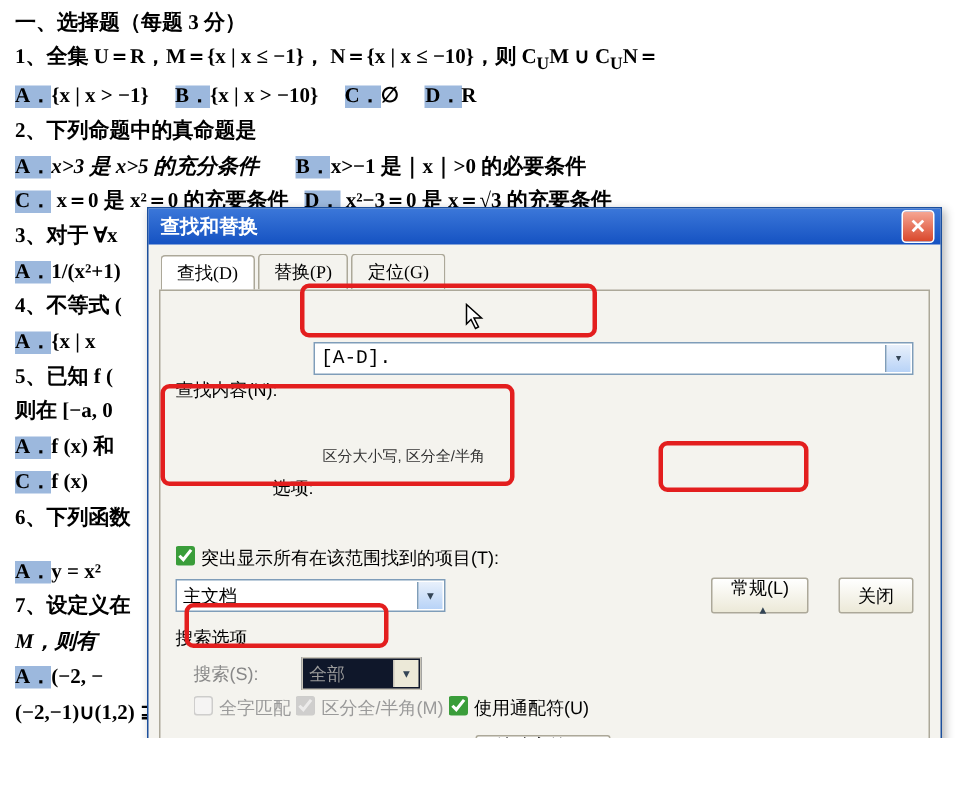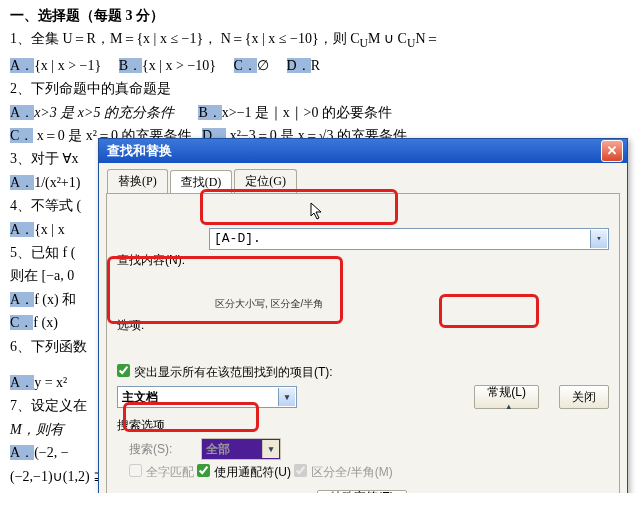--- a/index.html
+++ b/index.html
@@ -9,21 +9,21 @@
     font-size: 14px;
     background: #fff;
     width: 638px;
     position: relative;
   }
   .doc {
     padding: 4px 10px;
     line-height: 1.6;
   }
   .hl { background: #9cb8dd; }
-  .line { margin: 1px 0; }
+  .line { margin: 1px 0; font-weight: bold; }
 
   
   .dialog {
     position: absolute;
     top: 138px;
     left: 98px;
     width: 528px;
     height: 380px;
     border: 1px solid #1c4f9c;
     background: #f4f3ee;
@@ -107,21 +107,21 @@
   }
   .lbl-small { font-size:10px; color:#333;}
   .checkbox {
     display:inline-flex; align-items:flex-start; gap:4px;
     font-size:12px;
   }
   .checkbox input { margin:0;}
   .checkbox.green input { accent-color:#3a9d3a;}
   .dropdown {
     border:1px solid #7f9db9; background:#fff; height:20px;
-    display:flex;align-items:center;padding:0 4px;position:relative; width:170px;font-weight:bold;
+    display:flex;align-items:center;padding:0 4px;position:relative; width:170px;
   }
   .btn {
     display:inline-flex;align-items:center;justify-content:center;
     height:22px;padding:0 12px;
     border:1px solid #aca899;
     background:linear-gradient(to bottom,#fff,#ece9d8);
     border-radius:2px;font-size:12px;cursor:pointer;flex-direction:column;
   }
   .btn .sm-arrow{font-size:9px;margin-left:4px;color:#345;}
   .btn.blue-border{border:1px solid #3a6fc8; background:linear-gradient(to bottom,#fff,#e8eefc);}
@@ -177,35 +177,35 @@
     <span class="hl">D．</span><span>(−2,−1)∪(1,2)</span>
   </div>
 </div>
 
 <div class="dialog">
   <div class="titlebar">
     <span>查找和替换</span>
     <div class="close">✕</div>
   </div>
   <div class="tabs">
+    <div class="tab active">查找(D)</div>
     <div class="tab">替换(P)</div>
-    <div class="tab active">查找(D)</div>
     <div class="tab">定位(G)</div>
   </div>
   <div class="tabpanel">
 
     <div class="row">
       <span class="lbl">查找内容(N):</span>
       <div class="find-input">
         <span>[A-D].</span>
         <div class="dd-arrow">▾</div>
       </div>
     </div>
     <div class="row">
-      <span class="lbl" style="padding-right:6px">选项:</span>
+      <span class="lbl" style="text-align:right;padding-right:6px">选项:</span>
       <span class="lbl-small">区分大小写, 区分全/半角</span>
     </div>
 
     <div style="height:26px"></div>
 
     <div class="checkbox green">
       <input type="checkbox" checked="" style="">
       <span>突出显示所有在该范围找到的项目(T):</span>
     </div>
     <div class="row" style="margin-top:4px">
@@ -221,36 +221,36 @@
       <div style="width:10px"></div>
       <div style="width:10px"></div>
       <div class="btn">关闭</div>
     </div>
 
     <div class="search-opts">搜索选项</div>
 
     <div class="search-block" style="margin-left:12px">
       <div class="row">
         <span class="lbl2 disabled">搜索(S):</span>
-        <div class="dropdown disabled" style="width:70px;color:#9a9a9a;border-color:#c8c4b8;background:#4c1d95">
+        <div class="dropdown disabled" style="width:70px;color:#9a9a9a;border-color:#c8c4b8;background:#0f172a">
           <span>全部</span>
           <div class="dd-arrow" style="background:#ece9d8;border-color:#c8c4b8">▾</div>
         </div>
       </div>
       <div class="checkbox disabled">
           <input type="checkbox" disabled="" style="">
           <span>全字匹配</span>
         </div>
+      <div class="checkbox disabled">
+          <input type="checkbox" checked="" disabled="" style="">
+          <span>区分全/半角(M)</span>
+        </div>
       <div class="checkbox green">
           <input type="checkbox" checked="" style="">
           <span>使用通配符(U)</span>
-        </div>
-      <div class="checkbox disabled">
-          <input type="checkbox" checked="" disabled="" style="">
-          <span>区分全/半角(M)</span>
         </div>
     </div>
 
     <div style="position:absolute;bottom:10px;left:10px;color:#2753b6">查找</div>
     <div style="position:absolute;bottom:10px;left:210px">
       <div class="btn">
           <span>特殊字符(E)</span>
           <span class="sm-arrow">▾</span>
         </div>
     </div>

